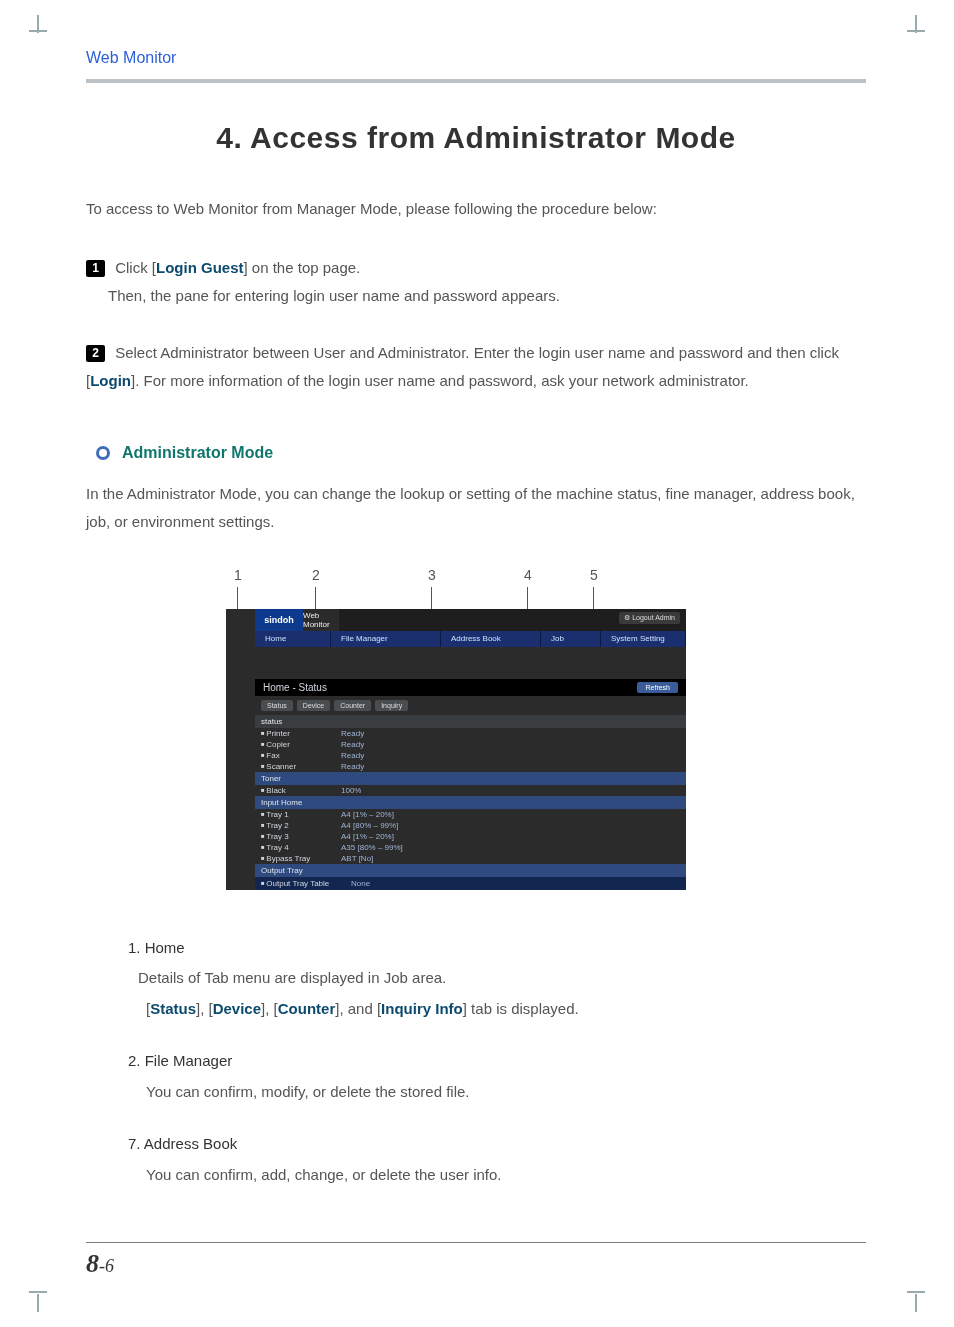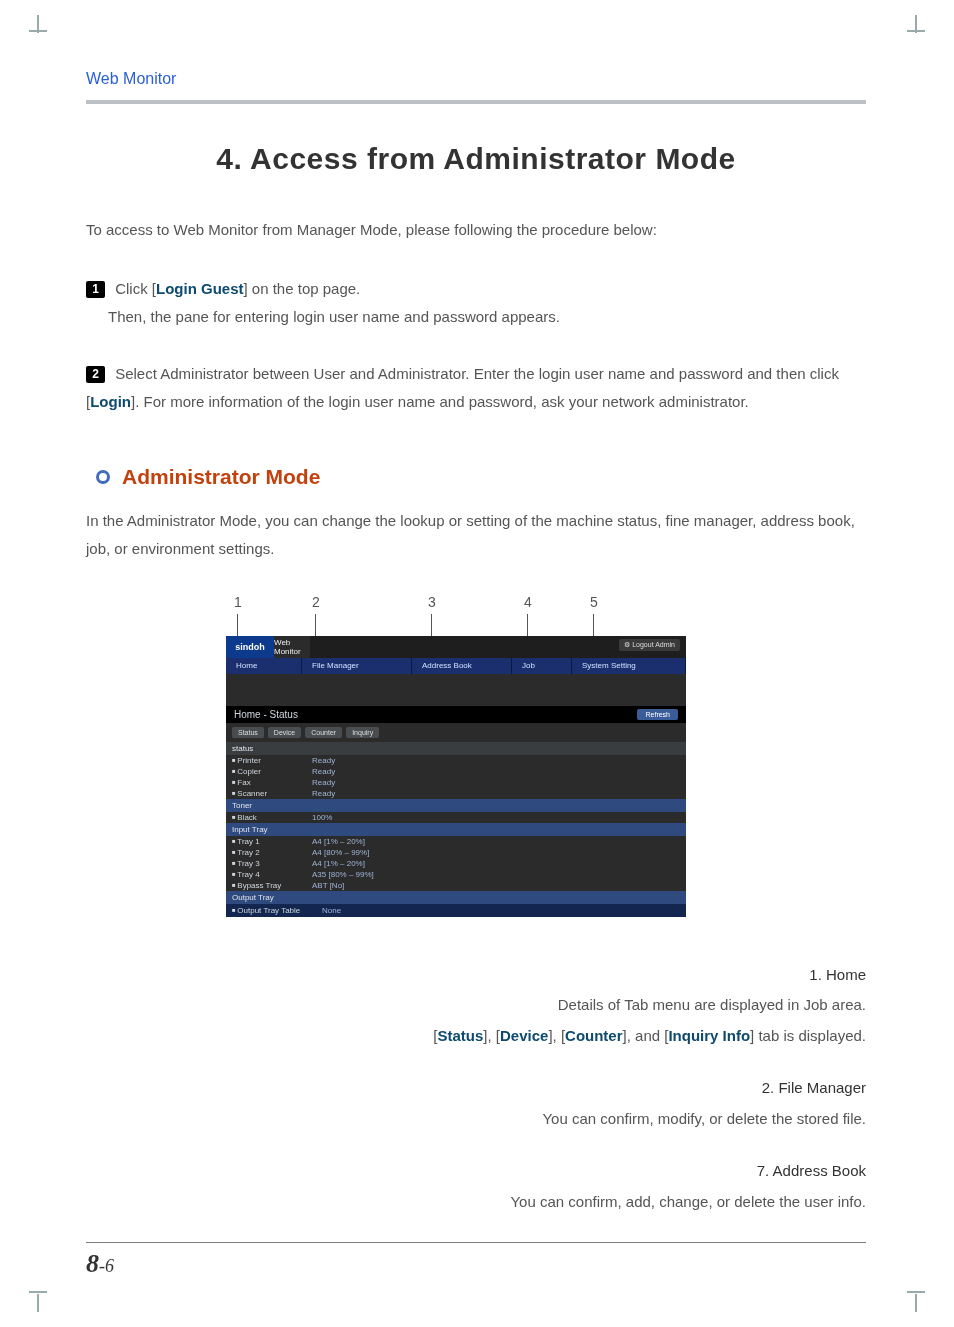--- a/index.html
+++ b/index.html
@@ -33,21 +33,21 @@
     .crop-tl,.crop-tr,.crop-bl,.crop-br{border:none;}
     .crop-tl::before,.crop-tr::before,.crop-bl::before,.crop-br::before{content:"";position:absolute;width:2px;height:18px;background:#9aa;}
     .crop-tl::before,.crop-tr::before{top:3px;} .crop-bl::before,.crop-br::before{bottom:3px;}
     .crop-tl::before,.crop-bl::before{left:11px;} .crop-tr::before,.crop-br::before{right:11px;}
     .crop-tl::after,.crop-tr::after{top:18px;} .crop-bl::after,.crop-br::after{bottom:18px;}
     .crop-tl::after,.crop-bl::after{left:3px;} .crop-tr::after,.crop-br::after{right:3px;}
 
     .page {
       position: absolute;
       left: 86px;
-      top: 70px;
+      top: 49px;
       width: 780px;
     }
     .header-title {
       color: #2a5fd9;
       font-size: 16px;
       margin-bottom: 12px;
     }
     .hr-thick {
       height: 4px;
       background: #bcc1c5;
@@ -98,35 +98,36 @@
     .bullet-circle {
       width: 14px; height: 14px;
       border: 3px solid #3f6dbb;
       border-radius: 50%;
       background: #fff;
       margin-right: 12px;
       margin-left: 10px;
       box-sizing: border-box;
     }
     .subheading {
-      color: #c2410c;
-      font-size: 21px;
+      color: #0f766e;
+      font-size: 16px;
       font-weight: 600;
     }
 
     
     .figure-wrap { margin-top: 30px; margin-left: 140px; width: 480px; position: relative; }
     .callouts { position: relative; height: 42px; }
     .callouts .num { position: absolute; top: 0; font-size: 14px; color: #555; }
     .callouts .tick { position: absolute; top: 20px; width: 1px; height: 22px; background: #555; }
     .webmon {
       width: 460px;
       background: #2b2b2b;
       font-size: 9px;
       color: #ccc;
+      padding-left: 29px;
     }
     .wm-top {
       display: flex;
       background: #1e1e1e;
       height: 22px;
       align-items: stretch;
       position: relative;
     }
     .wm-logo {
       width: 48px;
@@ -144,21 +145,21 @@
     .wm-crumb { background:#000000;color:#cfd6dd;padding:3px 8px;font-size:10px;display:flex;justify-content:space-between;align-items:center;margin-top:32px;}
     .wm-refresh { background:#3a5d9a;color:#fff;font-size:7px;padding:2px 8px;border-radius:2px;}
     .wm-subtabs { background:#2b2b2b; padding:4px 6px; display:flex;gap:4px;}
     .wm-subtabs .st { background:#4a4d50;color:#ddd;font-size:7px;padding:2px 6px;border-radius:2px;}
     .wm-section-h { background:#3a3d40;color:#e0e3e8;font-size:8px;padding:2px 6px;}
     .wm-table { width:100%; }
     .wm-row { display:flex;padding:1px 6px;font-size:8px;color:#cfd6dd;}
     .wm-row .name { width:80px;}
     .wm-row .name::before { content:"■ "; font-size:6px; vertical-align:middle;}
     .wm-row .val { color:#9fb4d6; }
-    .list-section { margin-top: 44px; margin-left: 14px; font-size: 15px; color:#555; line-height:1.9;text-align:right; }
+    .list-section { margin-top: 44px; margin-left: 42px; font-size: 15px; color:#555; line-height:1.9; }
     .list-item { margin-bottom: 24px; }
     .list-item .title { color:#333; font-weight:500; }
     .list-item .body { margin-left: 18px; margin-top:2px; }
 
     .footer-hr {
       position: absolute;
       left: 86px;
       width: 780px;
       bottom: 84px;
       height: 1px;
@@ -268,21 +269,21 @@
         <div class="wm-row">
             <span class="name">Scanner</span>
             <span class="val">Ready</span>
           </div>
       </div>
       <div class="wm-section-h" style="background:#2f4a7f">Toner</div>
       <div class="wm-row">
           <span class="name">Black</span>
           <span class="val">100%</span>
         </div>
-      <div class="wm-section-h" style="background:#2f4a7f">Input Tray</div>
+      <div class="wm-section-h" style="background:#2f4a7f">Input Home</div>
       <div class="wm-row">
           <span class="name">Tray 1</span>
           <span class="val">A4 [1% – 20%]</span>
         </div>
       <div class="wm-row">
           <span class="name">Tray 2</span>
           <span class="val">A4 [80% – 99%]</span>
         </div>
       <div class="wm-row">
           <span class="name">Tray 3</span>

